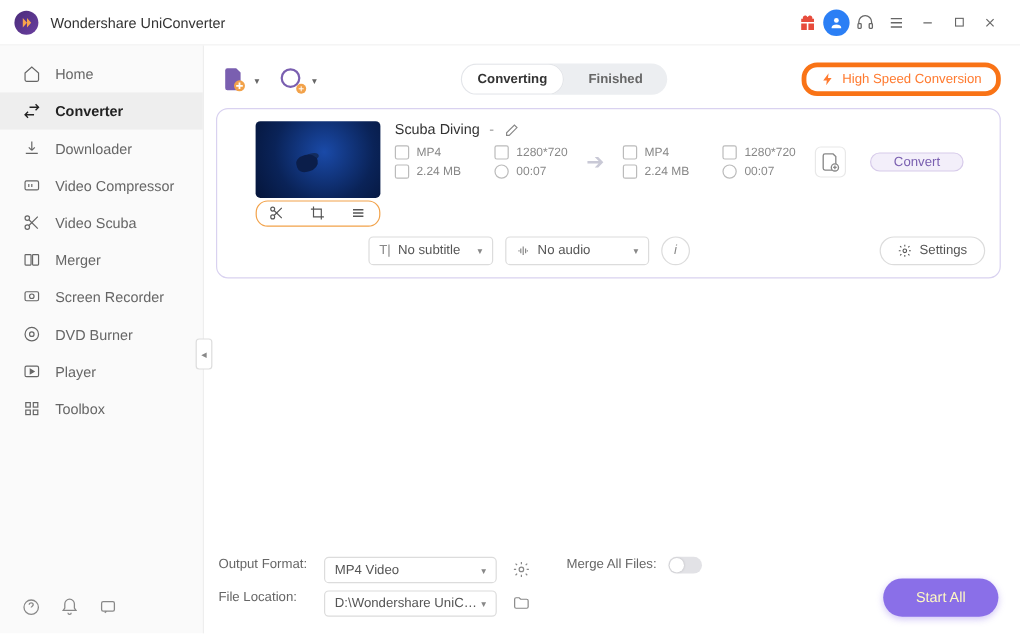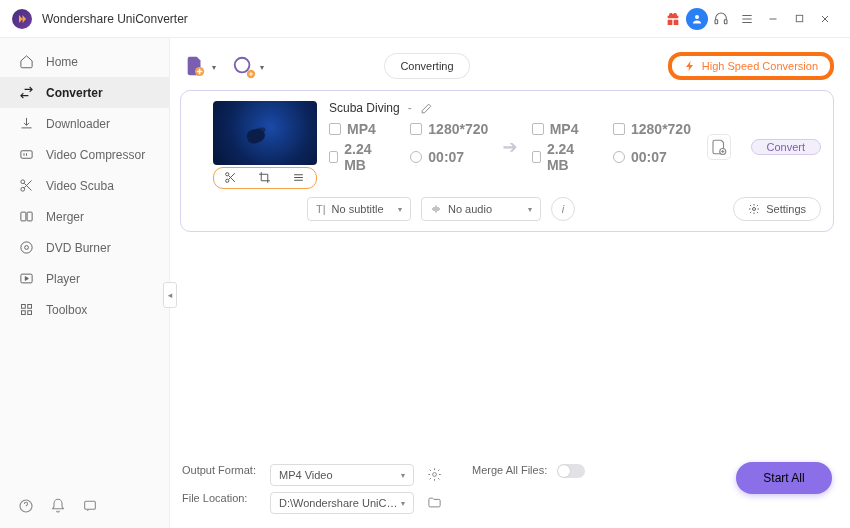--- a/index.html
+++ b/index.html
@@ -22,40 +22,40 @@
 .sidebar-item .si-icon { width: 16px; height: 16px; display: flex; align-items: center; justify-content: center; }
 .sidebar-bottom { margin-top: auto; display: flex; gap: 14px; padding: 12px 18px; }
 .sidebar-bottom .bi { width: 18px; height: 18px; color: #888; cursor: pointer; }
 .collapse-handle { position: absolute; right: -8px; top: 244px; width: 14px; height: 26px; background: #fff; border: 1px solid #ddd; border-radius: 3px; display: flex; align-items: center; justify-content: center; font-size: 9px; color: #888; cursor: pointer; }
 
 .content { flex: 1; display: flex; flex-direction: column; background: #fff; }
 
 .toolbar { height: 44px; display: flex; align-items: center; padding: 0 16px 0 10px; margin-top: 6px; }
 .tb-btn { width: 30px; height: 30px; display: flex; align-items: center; justify-content: center; cursor: pointer; position: relative; }
 .tb-btn .caret { font-size: 8px; margin-left: 2px; color: #666; position: absolute; right: -6px; top: 12px; }
-.seg { display: flex; background: #eceef1; border-radius: 14px; overflow: hidden; height: 26px; margin-left: 126px; }
+.seg { display: flex; background: #eceef1; border-radius: 14px; overflow: hidden; height: 26px; margin-left: 126px; font-weight: bold; }
 .seg-btn { width: 86px; font-size: 11px; color: #666; display: flex; align-items: center; justify-content: center; cursor: pointer; }
 .seg-btn.active { background: #fff; color: #333; border-radius: 14px; box-shadow: 0 0 0 1px #e3e5e9 inset; }
 .toolbar .spacer { flex: 1; }
 .hs { display: flex; align-items: center; gap: 6px; font-size: 11px; color: #ff7a2f; border: 4px solid #f97316; border-radius: 13px; padding: 4px 12px; cursor: pointer; }
 
 .card { margin: 2px 16px 0 10px; border: 1px solid #d9d2f0; border-radius: 10px; padding: 10px 12px 10px 10px; }
 .card-row1 { display: flex; align-items: flex-start; gap: 12px; padding-left: 22px; }
 .thumb-wrap { display: flex; flex-direction: column; }
 .thumb { width: 104px; height: 64px; border-radius: 4px; background: radial-gradient(circle at 55% 40%, #1a4aa8 0%, #0a2358 60%, #05153a 100%); position: relative; overflow: hidden; }
 .thumb::after { content:""; position:absolute; left:34px; top:28px; width:18px; height:14px; background:#0b1e4a; border-radius:40% 50% 50% 40%; transform:rotate(-15deg); box-shadow: 6px -4px 0 -4px #132c5e; }
 .thumb-tools { width: 104px; height: 22px; margin-top: 2px; border: 1px solid #f2a24a; border-radius: 10px; display: flex; align-items: center; justify-content: space-around; }
 .thumb-tools .tt { width: 14px; height: 14px; color: #555; cursor: pointer; }
 
 .meta { flex: 1; }
 .fname { display: flex; align-items: center; gap: 8px; font-size: 12px; color: #333; margin-bottom: 6px; }
 .fname span.sep { color: #999; }
 .fname .edit { color: #888; cursor: pointer; }
 .grid { display: flex; align-items: center; gap: 10px; }
-.col { display: grid; grid-template-columns: auto auto; column-gap: 28px; row-gap: 4px; font-size: 14px; color: #888; font-weight: bold; }
+.col { display: grid; grid-template-columns: auto auto; column-gap: 28px; row-gap: 4px; font-size: 10px; color: #888; }
 .col .cell { display: flex; align-items: center; gap: 6px; }
 .col .cell .ci { width: 12px; height: 12px; border: 1px solid #bbb; border-radius: 2px; }
 .col .cell .ci.round { border-radius: 50%; }
 .arrow-mid { width: 26px; color: #c9c9d6; font-size: 18px; text-align: center; }
 .gear-btn { width: 26px; height: 26px; display:flex; align-items:center; justify-content:center; color:#888; cursor:pointer; border:1px solid #e8e8e8; border-radius:5px; margin-left: 6px; }
 .convert-btn { width: 78px; height: 16px; border: 1px solid #d7cbea; background: #f3effa; color: #7a5fb0; border-radius: 13px; font-size: 11px; cursor: pointer; margin-left: 10px; display:flex; align-items:center; justify-content:center; }
 
 .card-row2 { display: flex; align-items: center; gap: 10px; margin-top: 8px; margin-left: 116px; }
 .select { height: 24px; border: 1px solid #dcdcdc; border-radius: 4px; font-size: 11px; color: #555; display: flex; align-items: center; padding: 0 8px; gap: 6px; cursor: pointer; position: relative; }
 .select .sel-icon { color: #888; }
@@ -67,21 +67,21 @@
 
 .footer { margin-top: auto; padding: 8px 16px 14px 12px; display:flex; flex-direction:column; gap:6px; }
 .frow { display:flex; align-items:flex-start; gap:10px; font-size:11px; color:#666; }
 .frow .flabel { width: 78px; }
 .fselect { width: 144px; height: 22px; border:1px solid #dcdcdc; border-radius:4px; display:flex; align-items:center; padding:0 8px; cursor:pointer; font-size:11px; color:#555; }
 .fselect .fcaret { margin-left:auto; font-size:8px; color:#888; }
 .ficon { width:20px; height:20px; color:#888; cursor:pointer; display:flex; align-items:center; justify-content:center; }
 .merge-label { margin-left: 18px; }
 .toggle { width:28px; height:14px; border-radius:7px; background:#e2e2e6; position:relative; cursor:pointer; }
 .toggle::after { content:""; position:absolute; left:1px; top:1px; width:12px; height:12px; border-radius:50%; background:#fff; box-shadow:0 0 2px rgba(0,0,0,.2); }
-.start-all { position:absolute; right:18px; bottom:34px; width:96px; height:32px; border-radius:16px; background:#8a6fe8; color:#000000; font-size:12px; display:flex; align-items:center; justify-content:center; cursor:pointer; box-shadow: 0 2px 6px rgba(138,111,232,.4); }
+.start-all { position:absolute; right:18px; bottom:14px; width:96px; height:32px; border-radius:16px; background:#8a6fe8; color:#fef9c3; font-size:12px; display:flex; align-items:center; justify-content:center; cursor:pointer; box-shadow: 0 2px 6px rgba(138,111,232,.4); }
 
 svg { display:block; }
 </style>
 </head>
 <body>
 
 <div class="titlebar">
   <div class="logo">
     <svg viewBox="0 0 24 24" fill="#f7a44b">
         <path d="M6 4v16l7-8zM13 4v16l7-8z"></path>
@@ -176,20 +176,29 @@
       <span>Video Scuba</span>
     </div>
     <div class="sidebar-item">
       <span class="si-icon">
           <svg width="15" height="15" viewBox="0 0 24 24" fill="none" stroke="currentColor" stroke-width="1.6">
             <rect x="3" y="5" width="8" height="14" rx="1"></rect>
             <rect x="13" y="5" width="8" height="14" rx="1"></rect>
           </svg>
         </span>
       <span>Merger</span>
+    </div>
+    <div class="sidebar-item">
+      <span class="si-icon">
+          <svg width="15" height="15" viewBox="0 0 24 24" fill="none" stroke="currentColor" stroke-width="1.6">
+            <rect x="3" y="5" width="18" height="12" rx="2"></rect>
+            <circle cx="12" cy="11" r="3"></circle>
+          </svg>
+        </span>
+      <span>Screen Recorder</span>
     </div>
     <div class="sidebar-item">
       <span class="si-icon">
           <svg width="15" height="15" viewBox="0 0 24 24" fill="none" stroke="currentColor" stroke-width="1.6">
             <circle cx="12" cy="12" r="9"></circle>
             <circle cx="12" cy="12" r="3"></circle>
           </svg>
         </span>
       <span>DVD Burner</span>
     </div>
@@ -252,20 +261,21 @@
           </svg>
         <svg width="10" height="10" viewBox="0 0 24 24" style="position:absolute;right:2px;bottom:2px">
             <circle cx="12" cy="12" r="10" fill="#f2a24a"></circle>
             <path d="M12 7v10M7 12h10" stroke="#fff" stroke-width="2"></path>
           </svg>
         <span class="caret">▾</span>
       </div>
 
       <div class="seg">
         <div class="seg-btn active">Converting</div>
+        <div class="seg-btn">Finished</div>
       </div>
       <div class="spacer"></div>
       <div class="hs">
         <svg width="12" height="12" viewBox="0 0 24 24" fill="#ff7a2f">
             <path d="M13 2L4 14h6l-1 8 9-12h-6z"></path>
           </svg>
         <span>High Speed Conversion</span>
       </div>
     </div>
 

